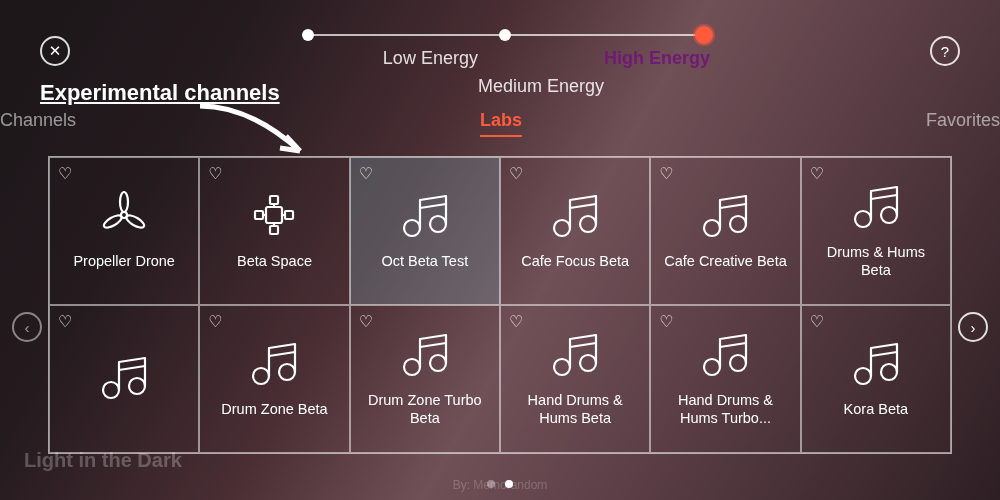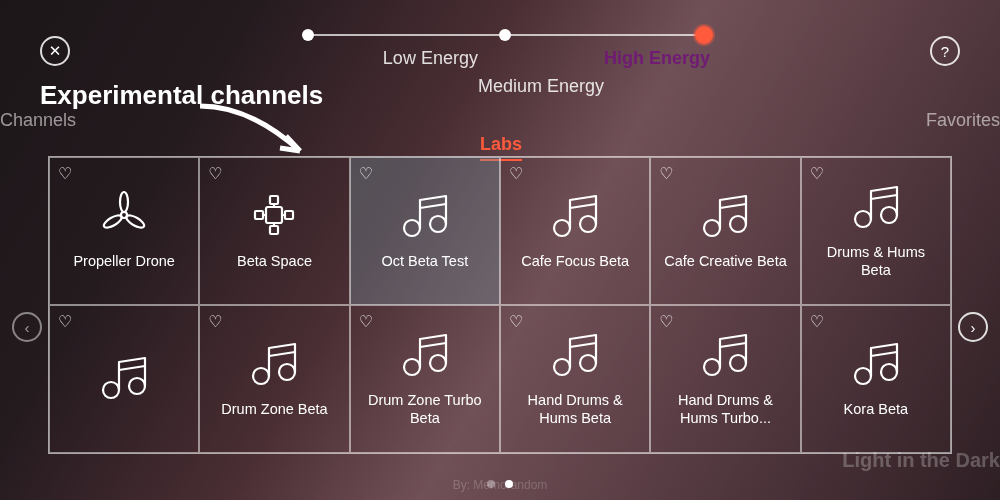--- a/index.html
+++ b/index.html
@@ -26,40 +26,40 @@
   .slider-track { position:relative; height:2px; background:rgba(255,255,255,0.7); margin:6px 4px 12px; }
   .slider-dot { position:absolute; top:-5px; width:12px; height:12px; border-radius:50%; background:#fff; }
   .slider-dot.d0 { left:-2px; }
   .slider-dot.d1 { left:50%; transform:translateX(-50%); }
   .slider-dot.d2 { right:-7px; width:18px; height:18px; top:-8px; background:#ff5a3c; box-shadow:0 0 0 2px rgba(255,90,60,0.4); }
   .slider-labels { display:flex; justify-content:flex-end; font-size:18px; font-weight:500; }
   .slider-labels span:nth-child(1){ color:rgba(255,255,255,0.85);}
   .slider-labels span:nth-child(2){ color:rgba(255,255,255,0.85);margin-top:28px;}
   .slider-labels span:nth-child(3){ color:#701a75; font-weight:700;}
 
-  .annotation { position:absolute; top:80px; left:40px; font-size:26px; font-weight:700; color:#fff; }
+  .annotation { position:absolute; top:80px; left:40px; font-size:22px; font-weight:700; color:#fff;text-decoration:underline; }
   .arrow-svg { position:absolute; top:96px; left:190px; }
 
   .tabs { position:absolute; top:110px; left:0; right:0; display:flex; justify-content:space-between; gap:40px; font-size:18px; }
   .tab { color:rgba(255,255,255,0.55); cursor:pointer; padding-bottom:4px; }
-  .tab.active { color:#ff5a3c; border-bottom:2px solid #ff5a3c; font-weight:600;margin-top:24px; }
+  .tab.active { color:#ff5a3c; border-bottom:2px solid #ff5a3c; font-weight:600; }
 
   .grid-wrap { position:absolute; top:156px; left:48px; right:48px; }
   .grid { display:grid; grid-template-columns:repeat(6,1fr); grid-template-rows:repeat(2,148px); border:1px solid rgba(255,255,255,0.6); }
   .card { position:relative; border:1px solid rgba(255,255,255,0.5); display:flex; flex-direction:column; align-items:center; justify-content:center; padding:6px 4px 10px; cursor:pointer; }
   .card.selected { background:rgba(120,150,160,0.35); }
   .fav { position:absolute; top:6px; left:8px; font-size:16px; color:rgba(255,255,255,0.9); }
   .card-label { margin-top:10px; font-size:14.5px; color:#fff; text-align:center; line-height:1.25; padding:0 6px; }
   .icon-wrap { height:54px; display:flex; align-items:center; justify-content:center; }
   .card svg { stroke:#fff; fill:none; stroke-width:2.2; }
 
   .pager { position:absolute; bottom:12px; left:0; right:0; display:flex; justify-content:center; gap:10px; }
   .pager .dot { width:8px; height:8px; border-radius:50%; background:rgba(255,255,255,0.35); }
   .pager .dot.active { background:#fff; }
-  .bg-title { position:absolute; bottom:28px; left:0; right:0; text-align:right; font-size:20px; color:rgba(255,255,255,0.25); font-weight:600; pointer-events:none; }
+  .bg-title { position:absolute; bottom:28px; left:0; right:0; text-align:left; font-size:20px; color:rgba(255,255,255,0.25); font-weight:600; pointer-events:none;padding-left:24px; }
   .bg-sub { position:absolute; bottom:8px; left:0; right:0; text-align:center; font-size:12px; color:rgba(255,255,255,0.2); pointer-events:none; }
 </style>
 </head>
 <body>
 <div class="overlay"></div>
 <div class="content">
 
 <div class="close-btn">✕</div>
 <div class="help-btn">?</div>
 <div class="nav-arrow left">‹</div>

